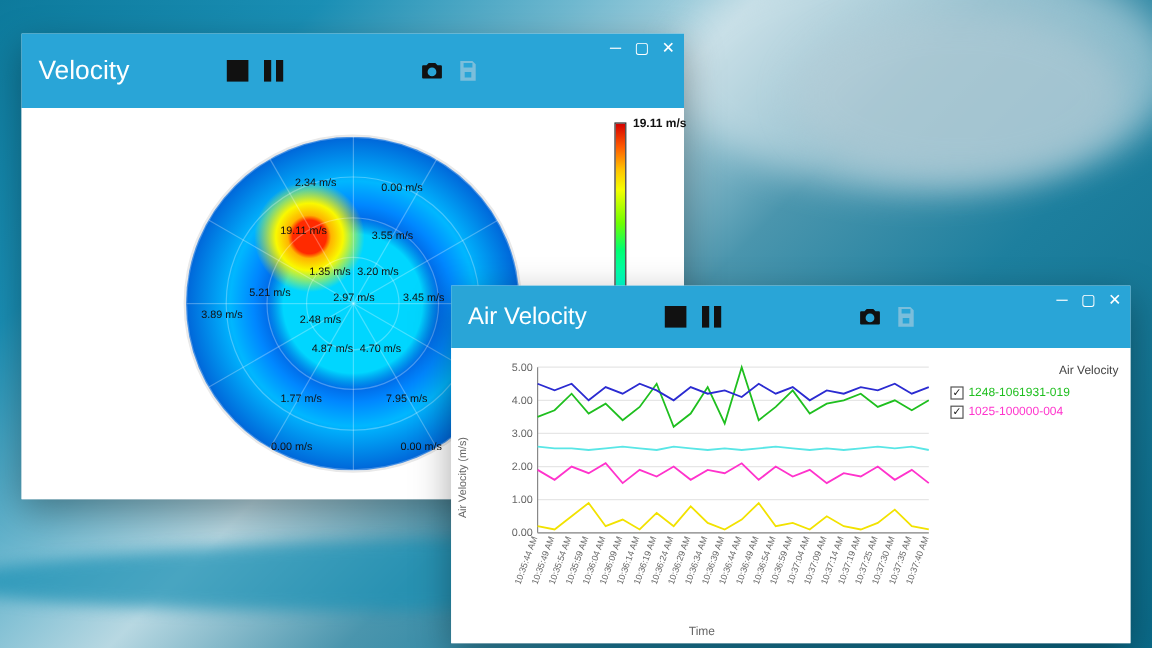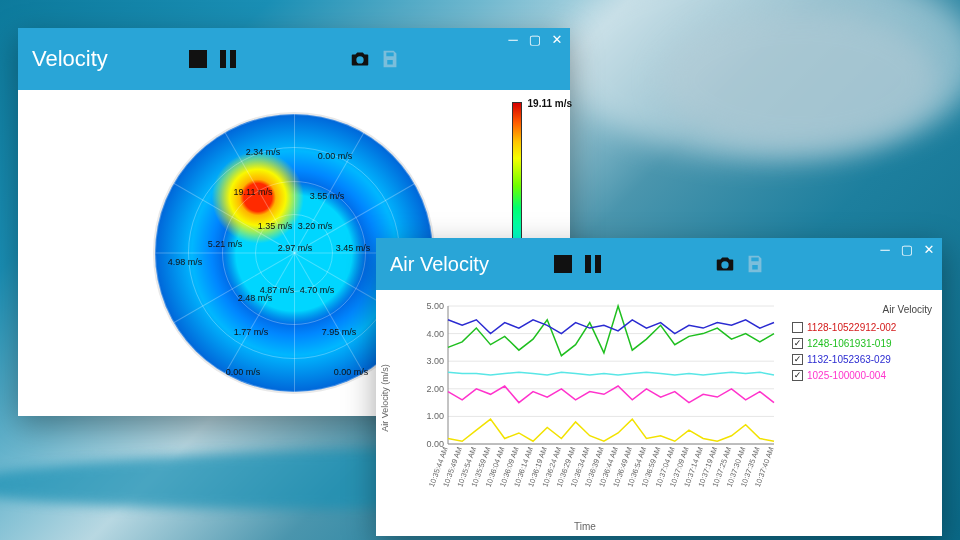--- a/index.html
+++ b/index.html
@@ -155,22 +155,22 @@
           <div class="spoke" style="transform: rotate(330deg);"></div>
           <div class="plabel" style="left: 108px; top: 38px;">2.34 m/s</div>
           <div class="plabel" style="left: 180px; top: 42px;">0.00 m/s</div>
           <div class="plabel" style="left: 98px; top: 78px;">19.11 m/s</div>
           <div class="plabel" style="left: 172px; top: 82px;">3.55 m/s</div>
           <div class="plabel" style="left: 120px; top: 112px;">1.35 m/s</div>
           <div class="plabel" style="left: 160px; top: 112px;">3.20 m/s</div>
           <div class="plabel" style="left: 70px; top: 130px;">5.21 m/s</div>
           <div class="plabel" style="left: 140px; top: 134px;">2.97 m/s</div>
           <div class="plabel" style="left: 198px; top: 134px;">3.45 m/s</div>
-          <div class="plabel" style="left: 30px; top: 148px;">4.98 m/s</div>
-          <div class="plabel" style="left: 100px; top: 152px; margin-top: 32px;">2.48 m/s</div>
+          <div class="plabel" style="left: 30px; top: 148px;">3.89 m/s</div>
+          <div class="plabel" style="left: 112px; top: 152px;">2.48 m/s</div>
           <div class="plabel" style="left: 250px; top: 148px;">2.73 m/s</div>
           <div class="plabel" style="left: 122px; top: 176px;">4.87 m/s</div>
           <div class="plabel" style="left: 162px; top: 176px;">4.70 m/s</div>
           <div class="plabel" style="left: 96px; top: 218px;">1.77 m/s</div>
           <div class="plabel" style="left: 184px; top: 218px;">7.95 m/s</div>
           <div class="plabel" style="left: 88px; top: 258px;">0.00 m/s</div>
           <div class="plabel" style="left: 196px; top: 258px;">0.00 m/s</div>
         </div>
     </div>
     <div class="cbar"></div>
@@ -256,31 +256,23 @@
         <text x="356" y="148" class="xtick" transform="rotate(-70 356 148)" text-anchor="end">10:37:40 AM</text>
         <path d="M30 138.48 L44.17391304347826 141.24 L58.347826086956516 130.2 L72.52173913043478 119.16000000000001 L86.69565217391303 138.48 L100.8695652173913 132.96 L115.04347826086956 141.24 L129.2173913043478 127.44 L143.39130434782606 138.48 L157.56521739130437 121.92 L171.7391304347826 135.72 L185.91304347826087 141.24 L200.08695652173913 132.96 L214.26086956521738 119.16000000000001 L228.43478260869566 138.48 L242.6086956521739 135.72 L256.78260869565213 141.24 L270.9565217391304 130.2 L285.13043478260875 138.48 L299.30434782608694 141.24 L313.4782608695652 135.72 L327.65217391304344 124.67999999999999 L341.82608695652175 138.48 L356 141.24 " fill="none" stroke="#f2e200" stroke-width="1.5"></path>
         <path d="M30 47.400000000000006 L44.17391304347826 41.88 L58.347826086956516 28.079999999999988 L72.52173913043478 44.64 L86.69565217391303 36.36 L100.8695652173913 50.16000000000001 L115.04347826086956 39.12 L129.2173913043478 19.799999999999997 L143.39130434782606 55.68 L157.56521739130437 44.64 L171.7391304347826 22.559999999999985 L185.91304347826087 52.92000000000001 L200.08695652173913 6 L214.26086956521738 50.16000000000001 L228.43478260869566 39.12 L242.6086956521739 25.32 L256.78260869565213 44.64 L270.9565217391304 36.36 L285.13043478260875 33.599999999999994 L299.30434782608694 28.079999999999988 L313.4782608695652 39.12 L327.65217391304344 33.599999999999994 L341.82608695652175 41.88 L356 33.599999999999994 " fill="none" stroke="#1fbf1f" stroke-width="1.5"></path>
         <path d="M30 72.24 L44.17391304347826 73.62 L58.347826086956516 73.62 L72.52173913043478 75 L86.69565217391303 73.62 L100.8695652173913 72.24 L115.04347826086956 73.62 L129.2173913043478 75 L143.39130434782606 72.24 L157.56521739130437 73.62 L171.7391304347826 75 L185.91304347826087 73.62 L200.08695652173913 75 L214.26086956521738 73.62 L228.43478260869566 72.24 L242.6086956521739 73.62 L256.78260869565213 75 L270.9565217391304 73.62 L285.13043478260875 75 L299.30434782608694 73.62 L313.4782608695652 72.24 L327.65217391304344 73.62 L341.82608695652175 72.24 L356 75 " fill="none" stroke="#59e6e6" stroke-width="1.5"></path>
         <path d="M30 19.799999999999997 L44.17391304347826 25.32 L58.347826086956516 19.799999999999997 L72.52173913043478 33.599999999999994 L86.69565217391303 22.559999999999985 L100.8695652173913 28.079999999999988 L115.04347826086956 19.799999999999997 L129.2173913043478 25.32 L143.39130434782606 33.599999999999994 L157.56521739130437 22.559999999999985 L171.7391304347826 28.079999999999988 L185.91304347826087 25.32 L200.08695652173913 30.840000000000007 L214.26086956521738 19.799999999999997 L228.43478260869566 28.079999999999988 L242.6086956521739 22.559999999999985 L256.78260869565213 33.599999999999994 L270.9565217391304 25.32 L285.13043478260875 28.079999999999988 L299.30434782608694 22.559999999999985 L313.4782608695652 25.32 L327.65217391304344 19.799999999999997 L341.82608695652175 28.079999999999988 L356 22.559999999999985 " fill="none" stroke="#2b2bd1" stroke-width="1.5"></path>
         <path d="M30 91.56 L44.17391304347826 99.83999999999999 L58.347826086956516 88.8 L72.52173913043478 94.32000000000001 L86.69565217391303 86.03999999999999 L100.8695652173913 102.6 L115.04347826086956 91.56 L129.2173913043478 97.08 L143.39130434782606 88.8 L157.56521739130437 99.83999999999999 L171.7391304347826 91.56 L185.91304347826087 94.32000000000001 L200.08695652173913 86.03999999999999 L214.26086956521738 99.83999999999999 L228.43478260869566 88.8 L242.6086956521739 97.08 L256.78260869565213 91.56 L270.9565217391304 102.6 L285.13043478260875 94.32000000000001 L299.30434782608694 97.08 L313.4782608695652 88.8 L327.65217391304344 99.83999999999999 L341.82608695652175 91.56 L356 102.6 " fill="none" stroke="#ff33cc" stroke-width="1.5"></path>
       </svg>
     <div class="xlab">Time</div>
     <div class="legend" id="legend">
       <div class="hdr">Air Velocity</div>
-    <div class="row">
-          <div class="cb"></div>
-          <span style="color: rgb(212, 26, 26);">1128-10522912-002</span>
-        </div>
         <div class="row">
           <div class="cb ck"></div>
           <span style="color: rgb(31, 191, 31);">1248-1061931-019</span>
         </div>
         <div class="row">
           <div class="cb ck"></div>
-          <span style="color: rgb(43, 43, 209);">1132-1052363-029</span>
-        </div>
-        <div class="row">
-          <div class="cb ck"></div>
           <span style="color: rgb(255, 51, 204);">1025-100000-004</span>
         </div>
       </div>
   </div>
 </div>
 
 </body></html>

